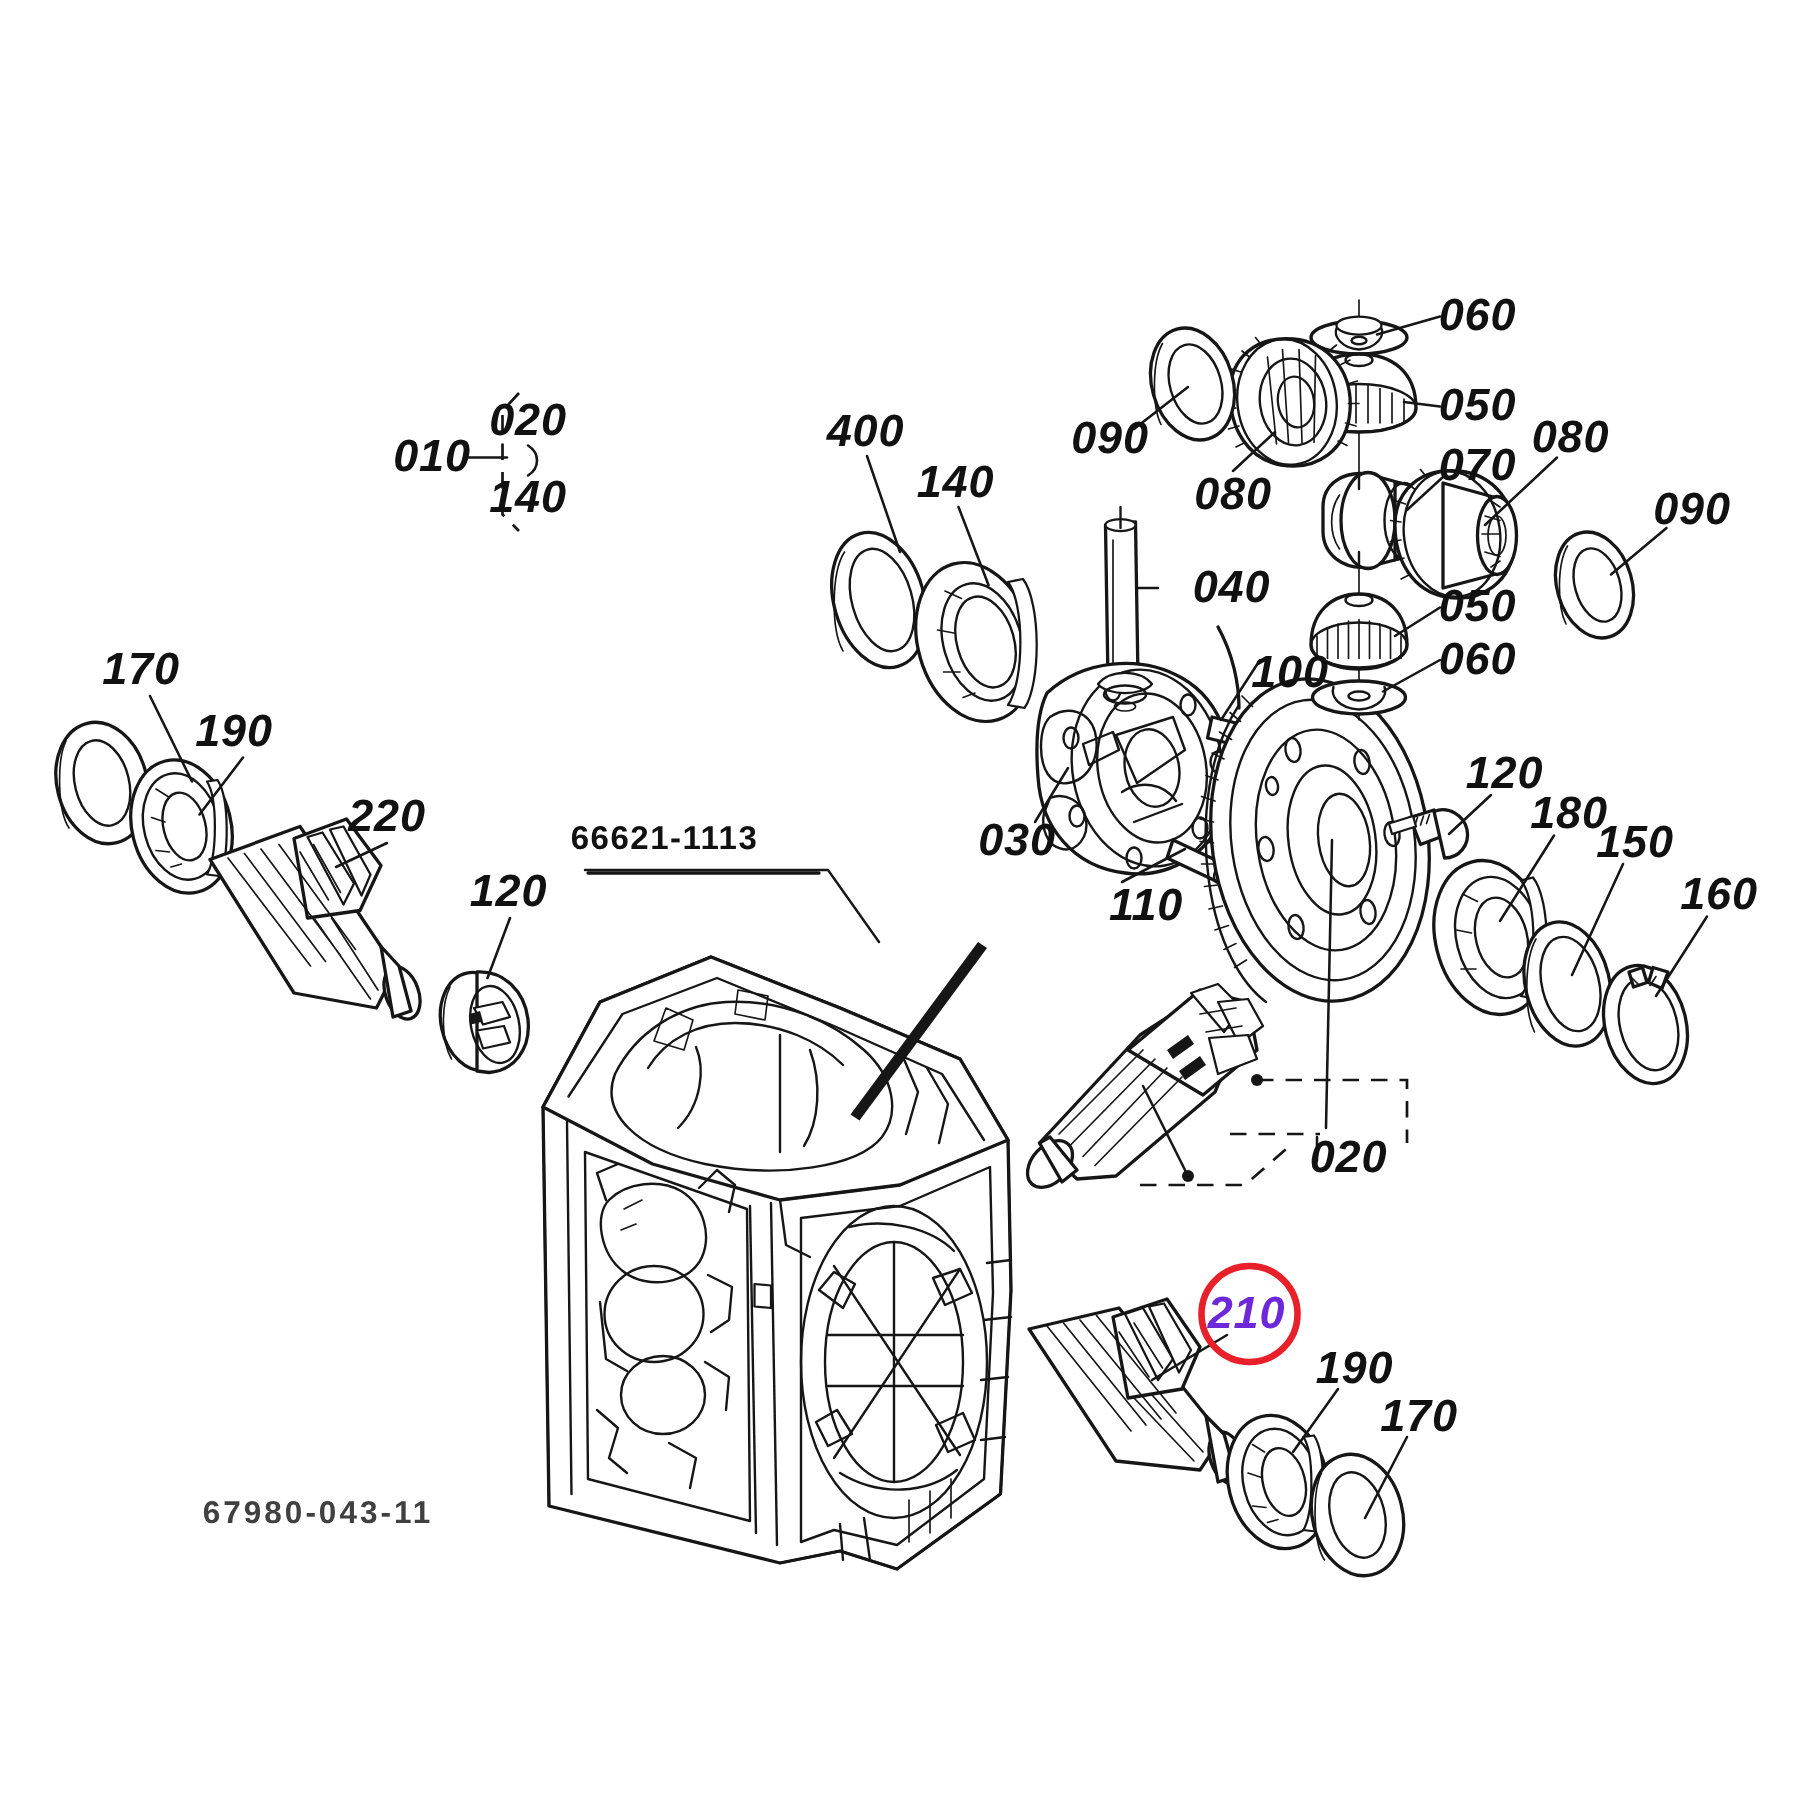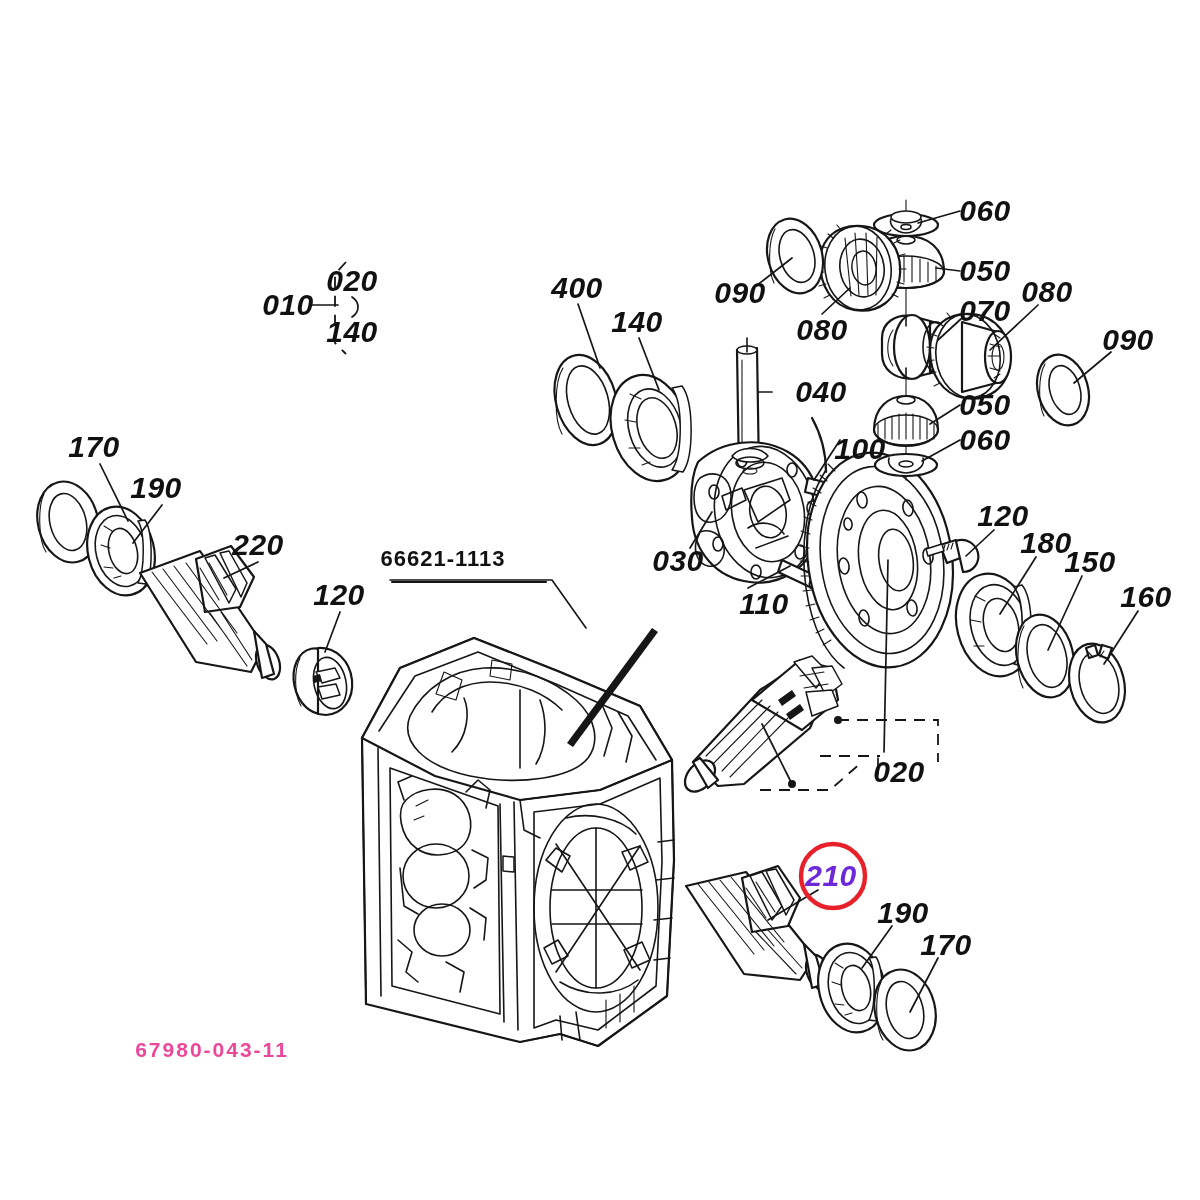--- a/index.html
+++ b/index.html
@@ -50,26 +50,25 @@
     transform: translate(-50%, -50%);
     line-height: 1;
     user-select: none;
   }
   .drawingnum {
     position: absolute;
     font-family: "Liberation Sans", sans-serif;
     font-size: 21px;
     font-weight: 700;
     letter-spacing: 2px;
-    color: #ec4899;
+    color: #404040;
     white-space: nowrap;
     transform: translate(-50%, -50%);
     line-height: 1;
     user-select: none;
-    margin-top: 40px;
   }
   .hl-label {
     color: #6d28d9;
   }
 </style>
 </head>
 <body>
 
 <div id="sheet">
 

